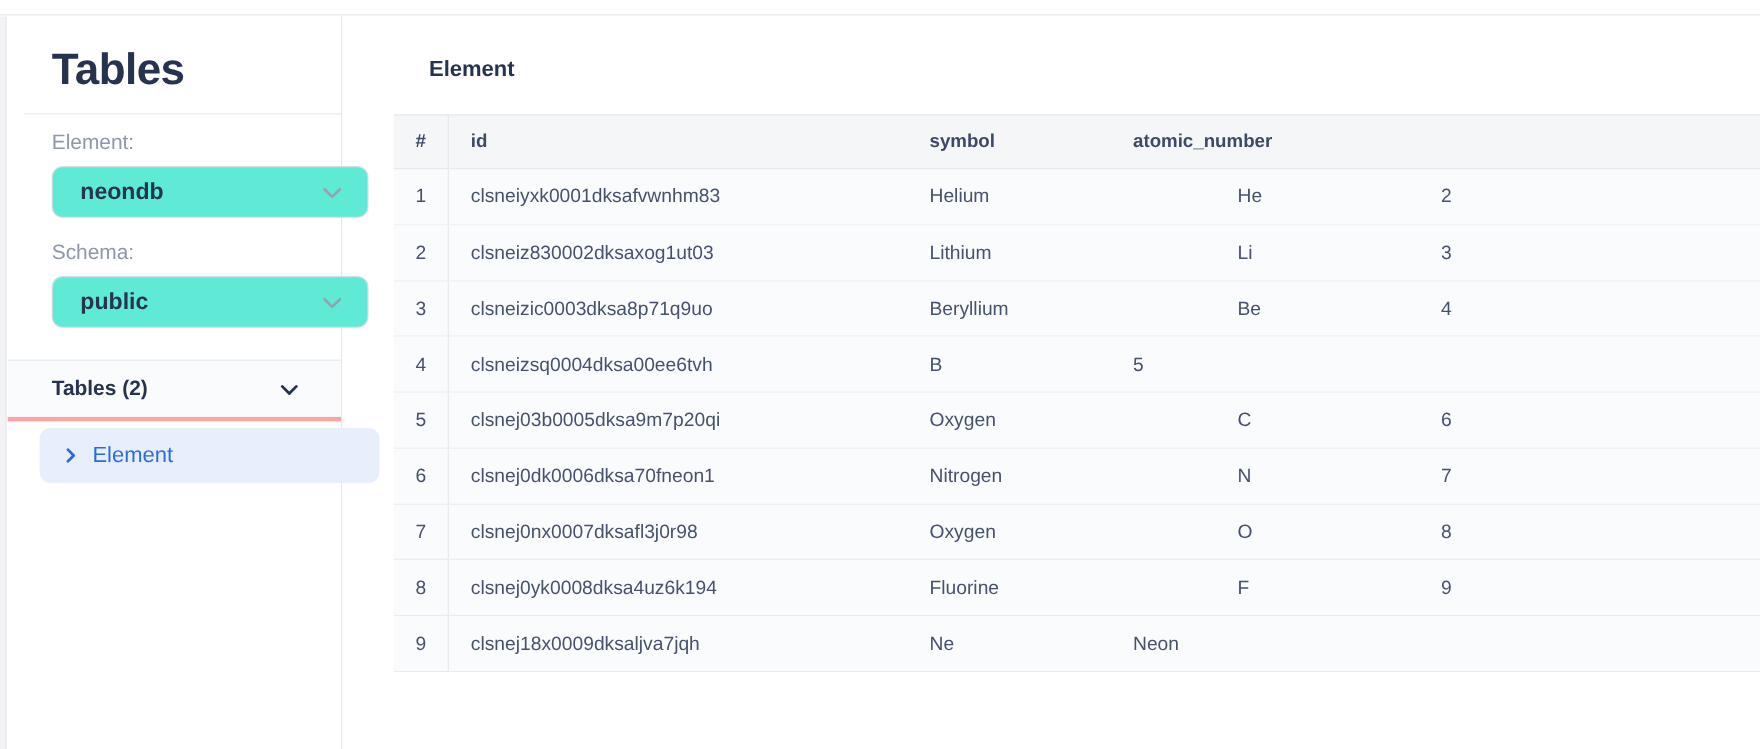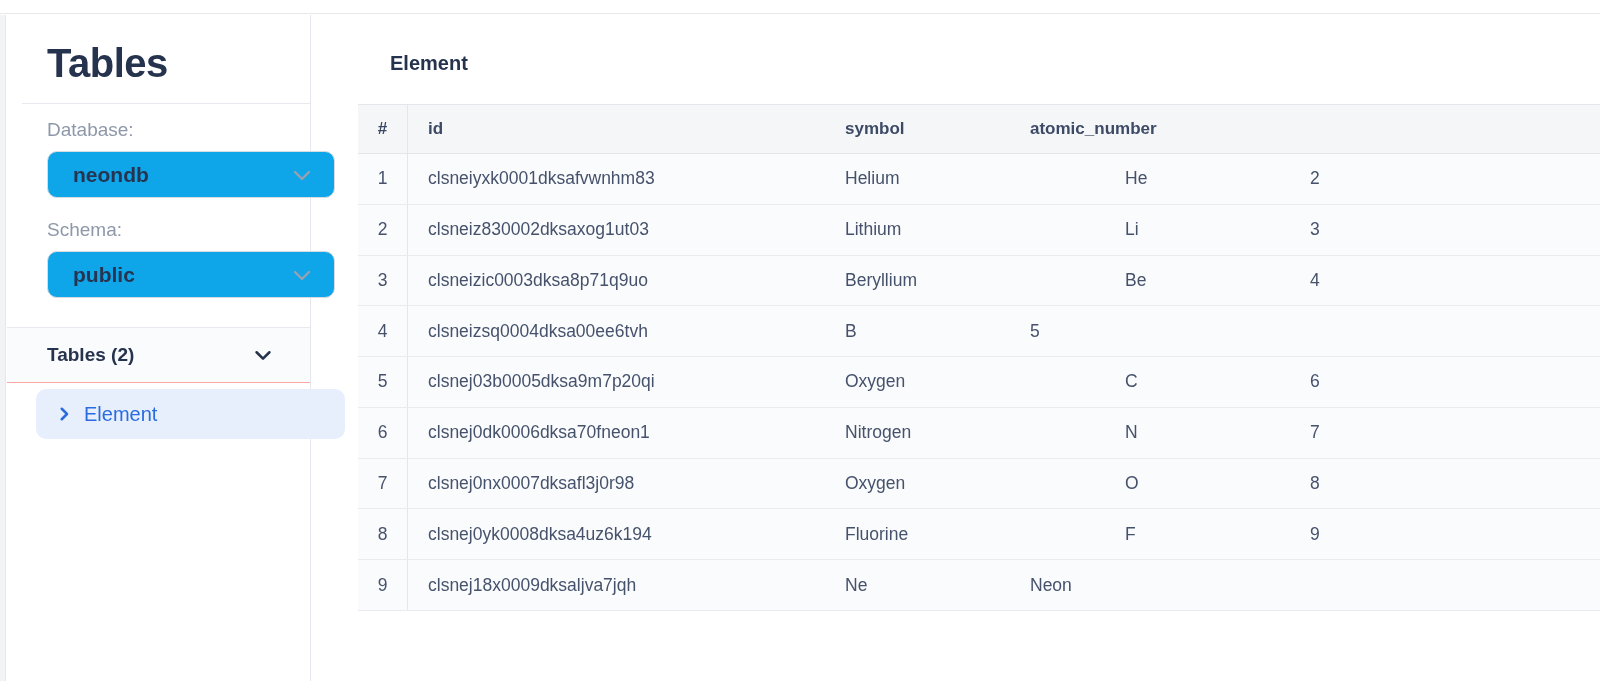--- a/index.html
+++ b/index.html
@@ -35,33 +35,33 @@
     height: 1px; background: #e7e9ee;
   }
   .field-label {
     position: absolute; left: 40px;
     font-size: 19px; font-weight: 400; color: #8e98a9; line-height: 24px;
   }
   .label-database { top: 103px; }
   .label-schema   { top: 203px; }
   .select {
     position: absolute; left: 40px; width: 288px; height: 47px;
-    background: #0ea5e9; border: 1px solid #d7dbe2; border-radius: 10px;
+    background: #5eead4; border: 1px solid #d7dbe2; border-radius: 10px;
     display: flex; align-items: center; justify-content: space-between;
     padding: 0 20px 0 25px; cursor: pointer;
   }
   .select-database { top: 136px; }
   .select-schema   { top: 236px; }
   .select-value {
     font-size: 21px; font-weight: 700; color: #263450;
   }
   .section-header {
     position: absolute; left: 0; right: 0; top: 312px; height: 56px;
     background: #fafbfc;
-    border-top: 1px solid #e7e9ee; border-bottom: 1px solid #fca5a5;
+    border-top: 1px solid #e7e9ee; border-bottom: 4px solid #fca5a5;
     display: flex; align-items: center; justify-content: space-between;
     padding: 0 36px 0 40px; cursor: pointer;
   }
   .section-label {
     font-size: 19px; font-weight: 600; color: #26334e;
   }
   .table-item {
     position: absolute; left: 29px; top: 374px; width: 309px; height: 50px;
     background: #e7effd; border-radius: 10px;
     display: flex; align-items: center; gap: 11px;
@@ -110,21 +110,21 @@
 </head>
 <body>
 
 <div class="topbar"></div>
 <div class="left-gutter"></div>
 
 <aside class="sidebar">
   <h1 class="sidebar-title">Tables</h1>
   <div class="sidebar-divider"></div>
 
-  <div class="field-label label-database">Database:</div>
+  <div class="field-label label-database">Element:</div>
   <div class="select select-database">
     <span class="select-value">neondb</span>
     <svg class="chev" width="24" height="24" viewBox="0 0 24 24" fill="none" stroke="#98a1b0" stroke-width="2.4" stroke-linecap="round" stroke-linejoin="round">
         <polyline points="5 9 12 16 19 9"></polyline>
       </svg>
   </div>
 
   <div class="field-label label-schema">Schema:</div>
   <div class="select select-schema">
     <span class="select-value">public</span>

